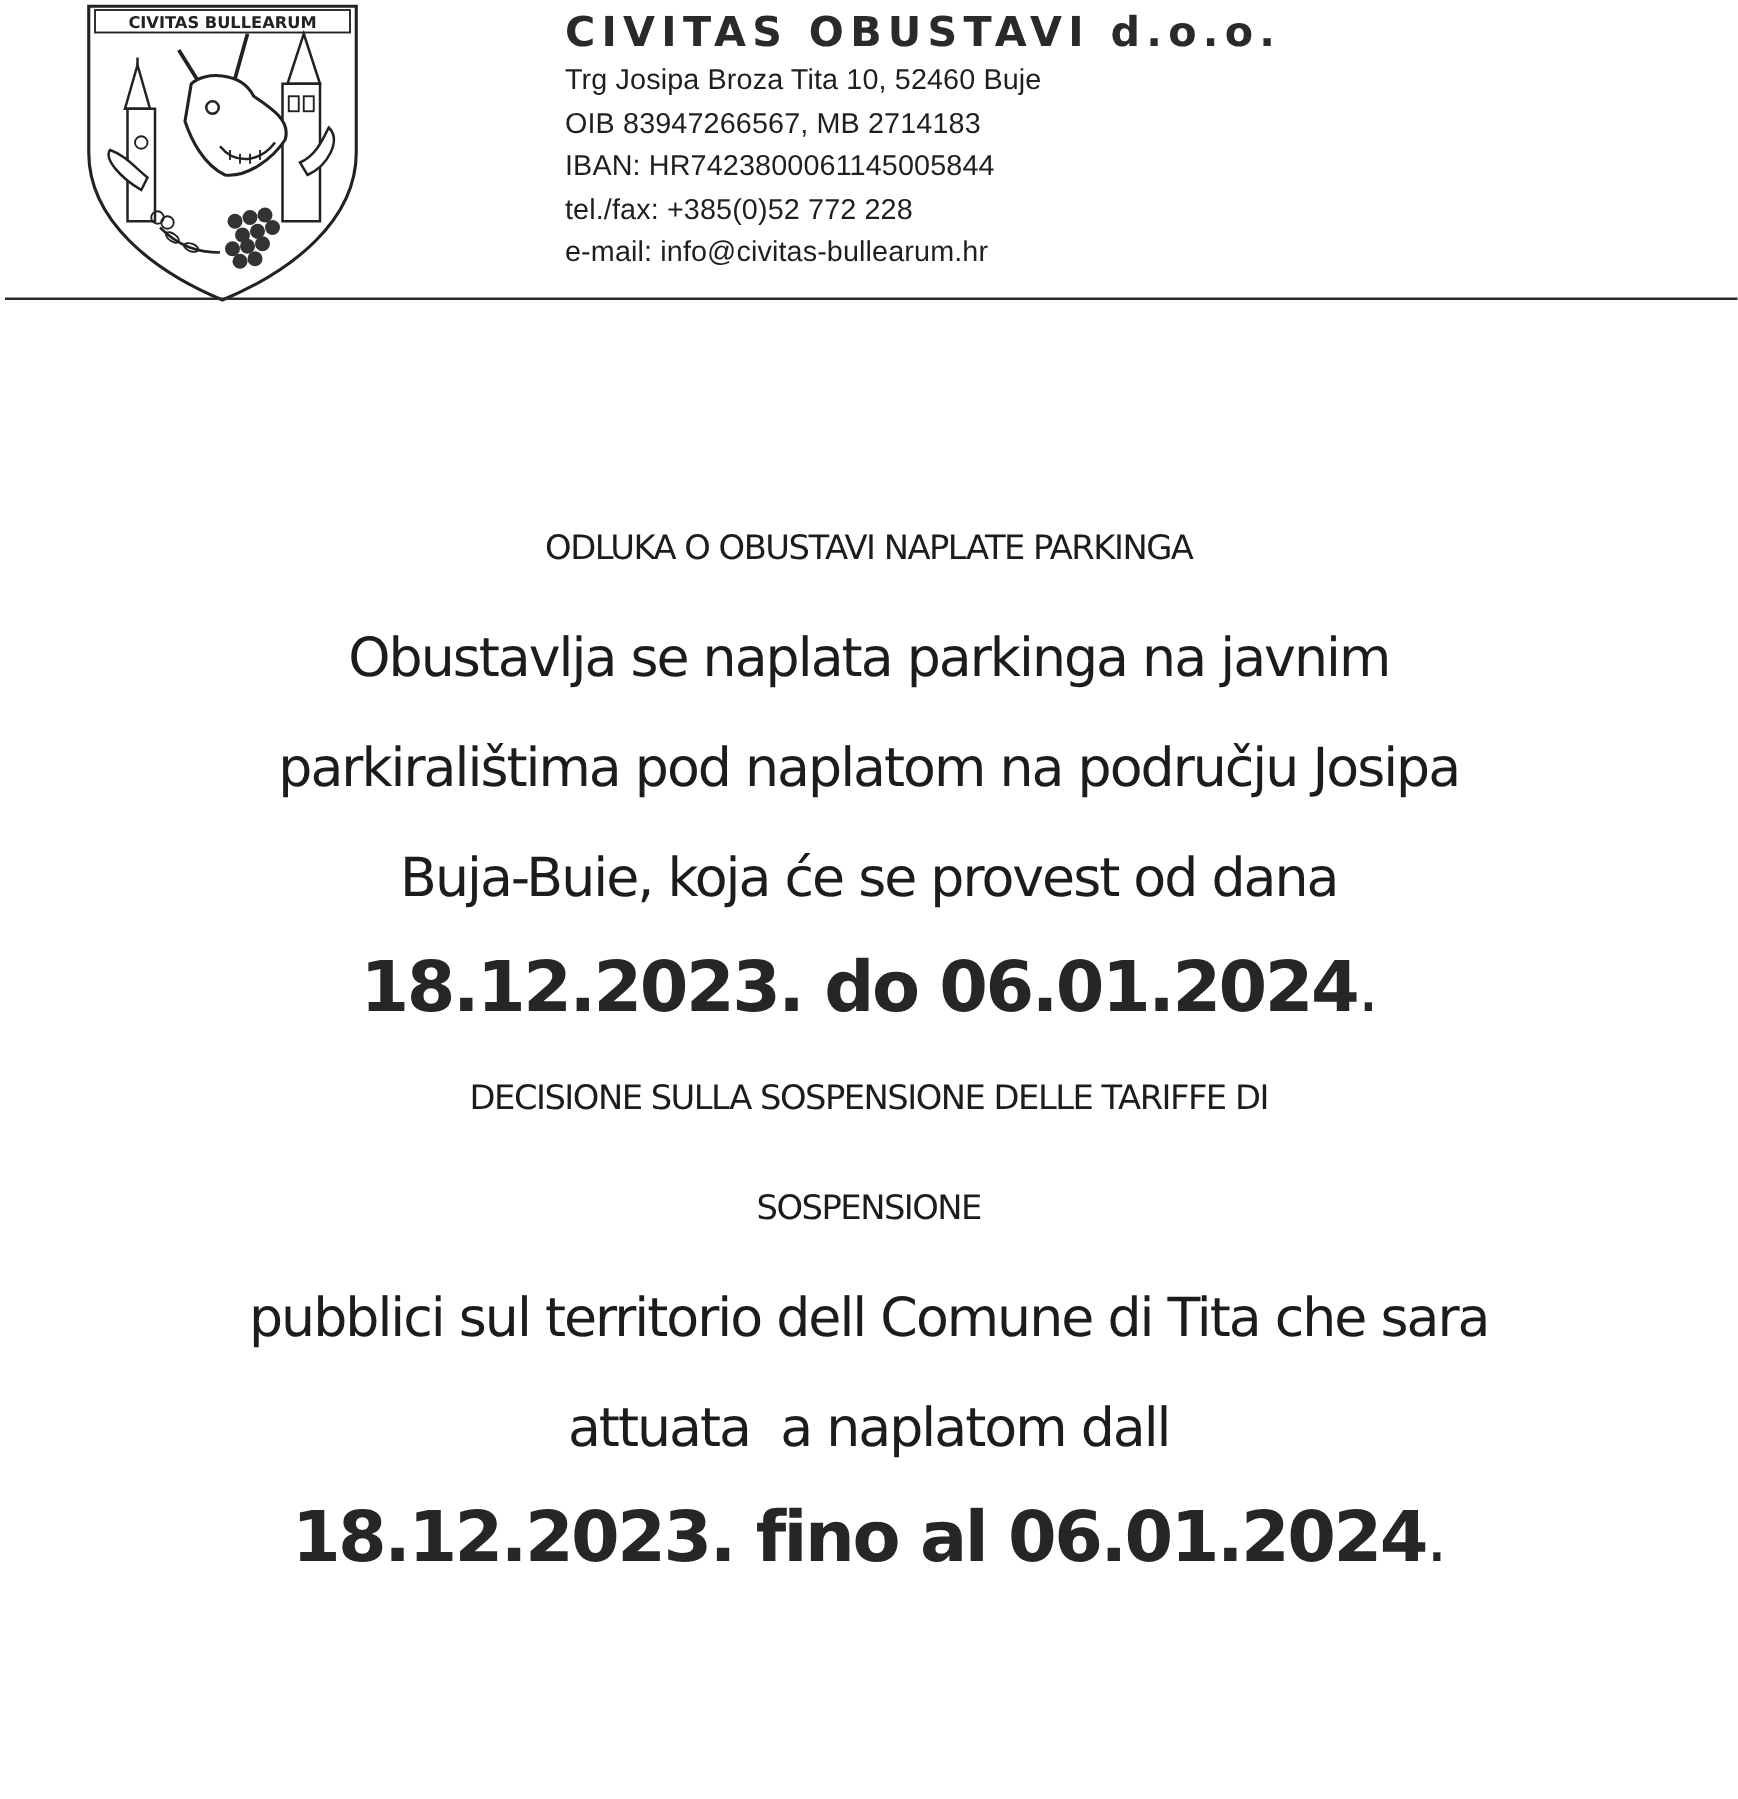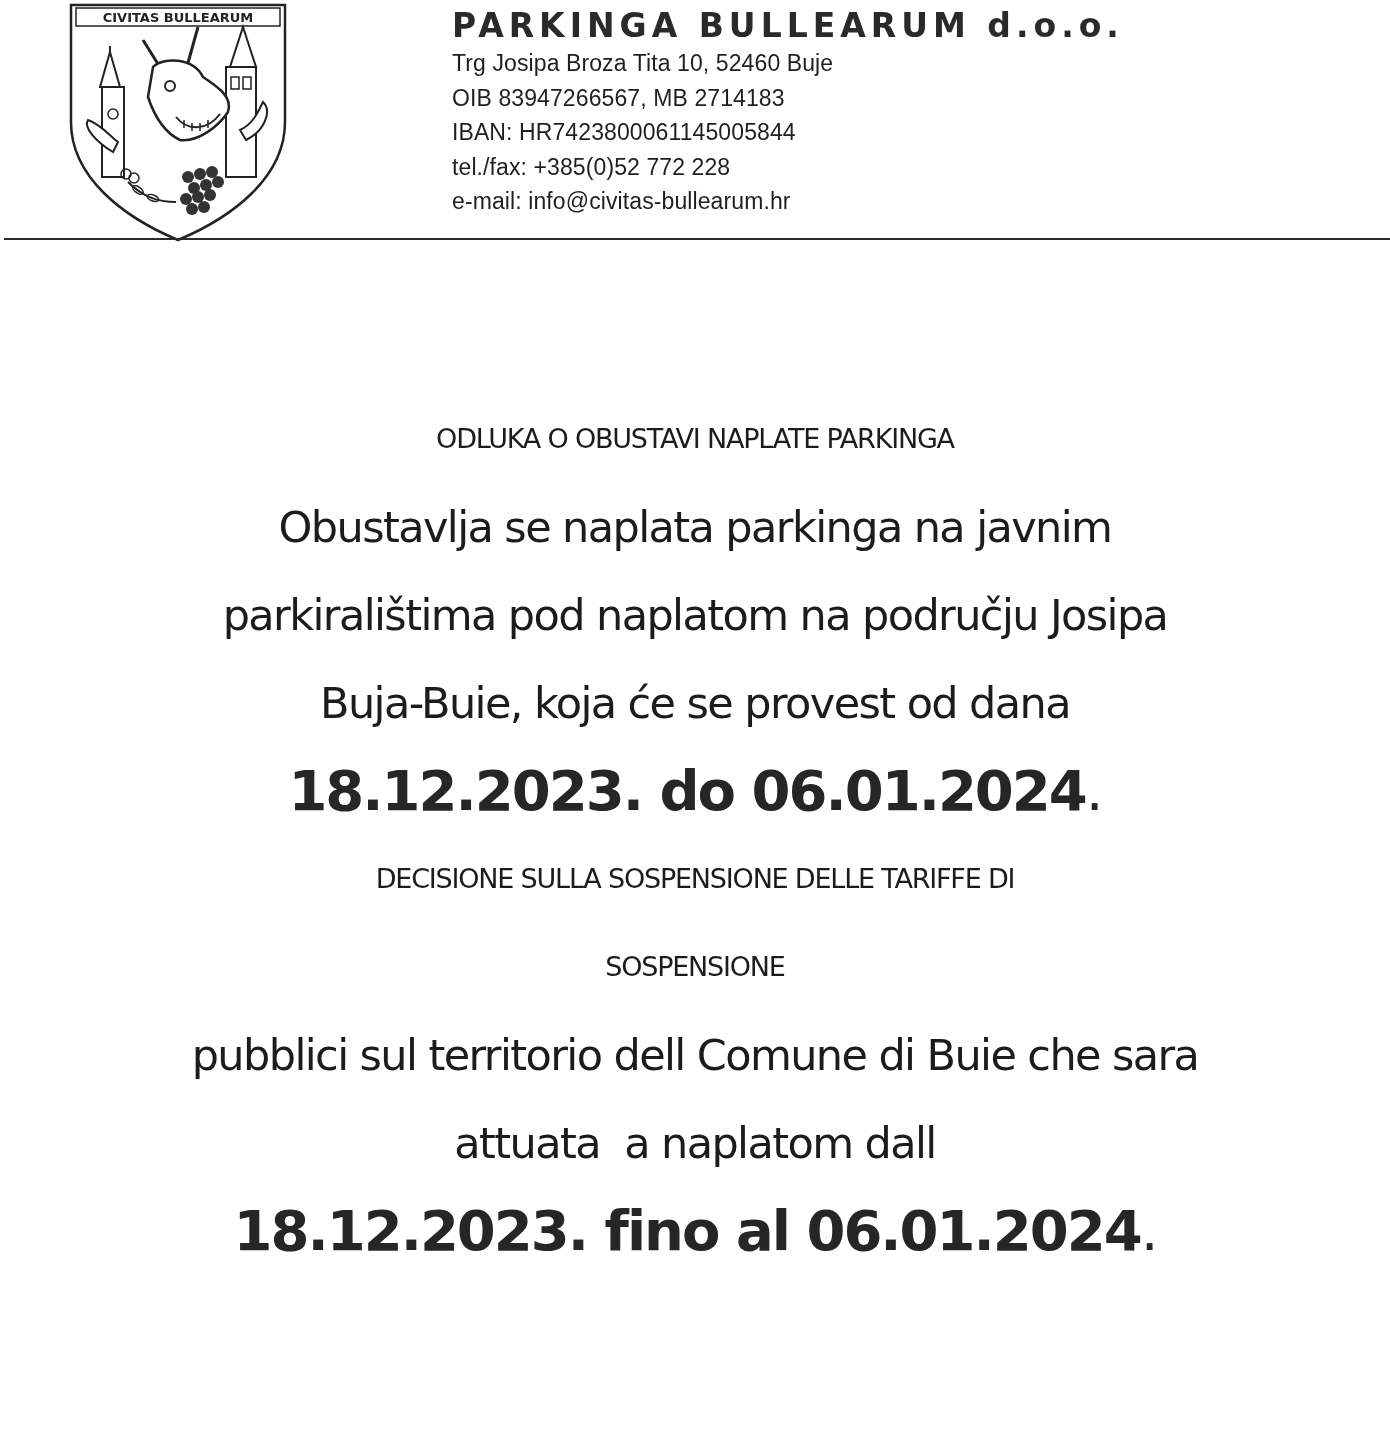--- a/index.html
+++ b/index.html
@@ -59,38 +59,38 @@
     </g>
 
     <path d="M60 180 C75 195 90 200 108 200" stroke="#222" stroke-width="2" fill="none"></path>
     <ellipse cx="70" cy="188" rx="6" ry="3" fill="none" stroke="#222" stroke-width="1.5" transform="rotate(35 70 188)"></ellipse>
     <ellipse cx="85" cy="196" rx="6" ry="3" fill="none" stroke="#222" stroke-width="1.5" transform="rotate(20 85 196)"></ellipse>
     <circle cx="58" cy="172" r="5" fill="none" stroke="#222" stroke-width="1.5"></circle>
     <circle cx="66" cy="176" r="5" fill="none" stroke="#222" stroke-width="1.5"></circle>
   </svg>
 
   <div class="company">
-    <p class="company-name">PARKINGA BULLEARUM d.o.o.</p>
+    <p class="company-name">CIVITAS OBUSTAVI d.o.o.</p>
     <p class="company-line">Trg Josipa Broza Tita 10, 52460 Buje</p>
     <p class="company-line">OIB 83947266567, MB 2714183</p>
     <p class="company-line">IBAN: HR7423800061145005844</p>
     <p class="company-line">tel./fax: +385(0)52 772 228</p>
     <p class="company-line">e-mail: info@civitas-bullearum.hr</p>
   </div>
   <div class="rule"></div>
 </div>
 
 <div class="body">
   <section>
     <p class="p title">ODLUKA O OBUSTAVI NAPLATE PARKINGA</p>
     <p class="p">Obustavlja se naplata parkinga na javnim</p>
     <p class="p">parkiralištima pod naplatom na području Josipa</p>
     <p class="p">Buja-Buie, koja će se provest od dana</p>
     <p class="p date"><span>18.12.2023. do 06.01.2024</span><span class="dot">.</span></p>
   </section>
   <section>
     <p class="p title">DECISIONE SULLA SOSPENSIONE DELLE TARIFFE DI</p>
     <p class="p title">SOSPENSIONE</p>
-    <p class="p">pubblici sul territorio dell Comune di Buie che sara</p>
+    <p class="p">pubblici sul territorio dell Comune di Tita che sara</p>
     <p class="p" style="white-space: pre;">attuata  a naplatom dall</p>
     <p class="p date"><span>18.12.2023. fino al 06.01.2024</span><span class="dot">.</span></p>
   </section>
 </div>
 
 </body></html>

